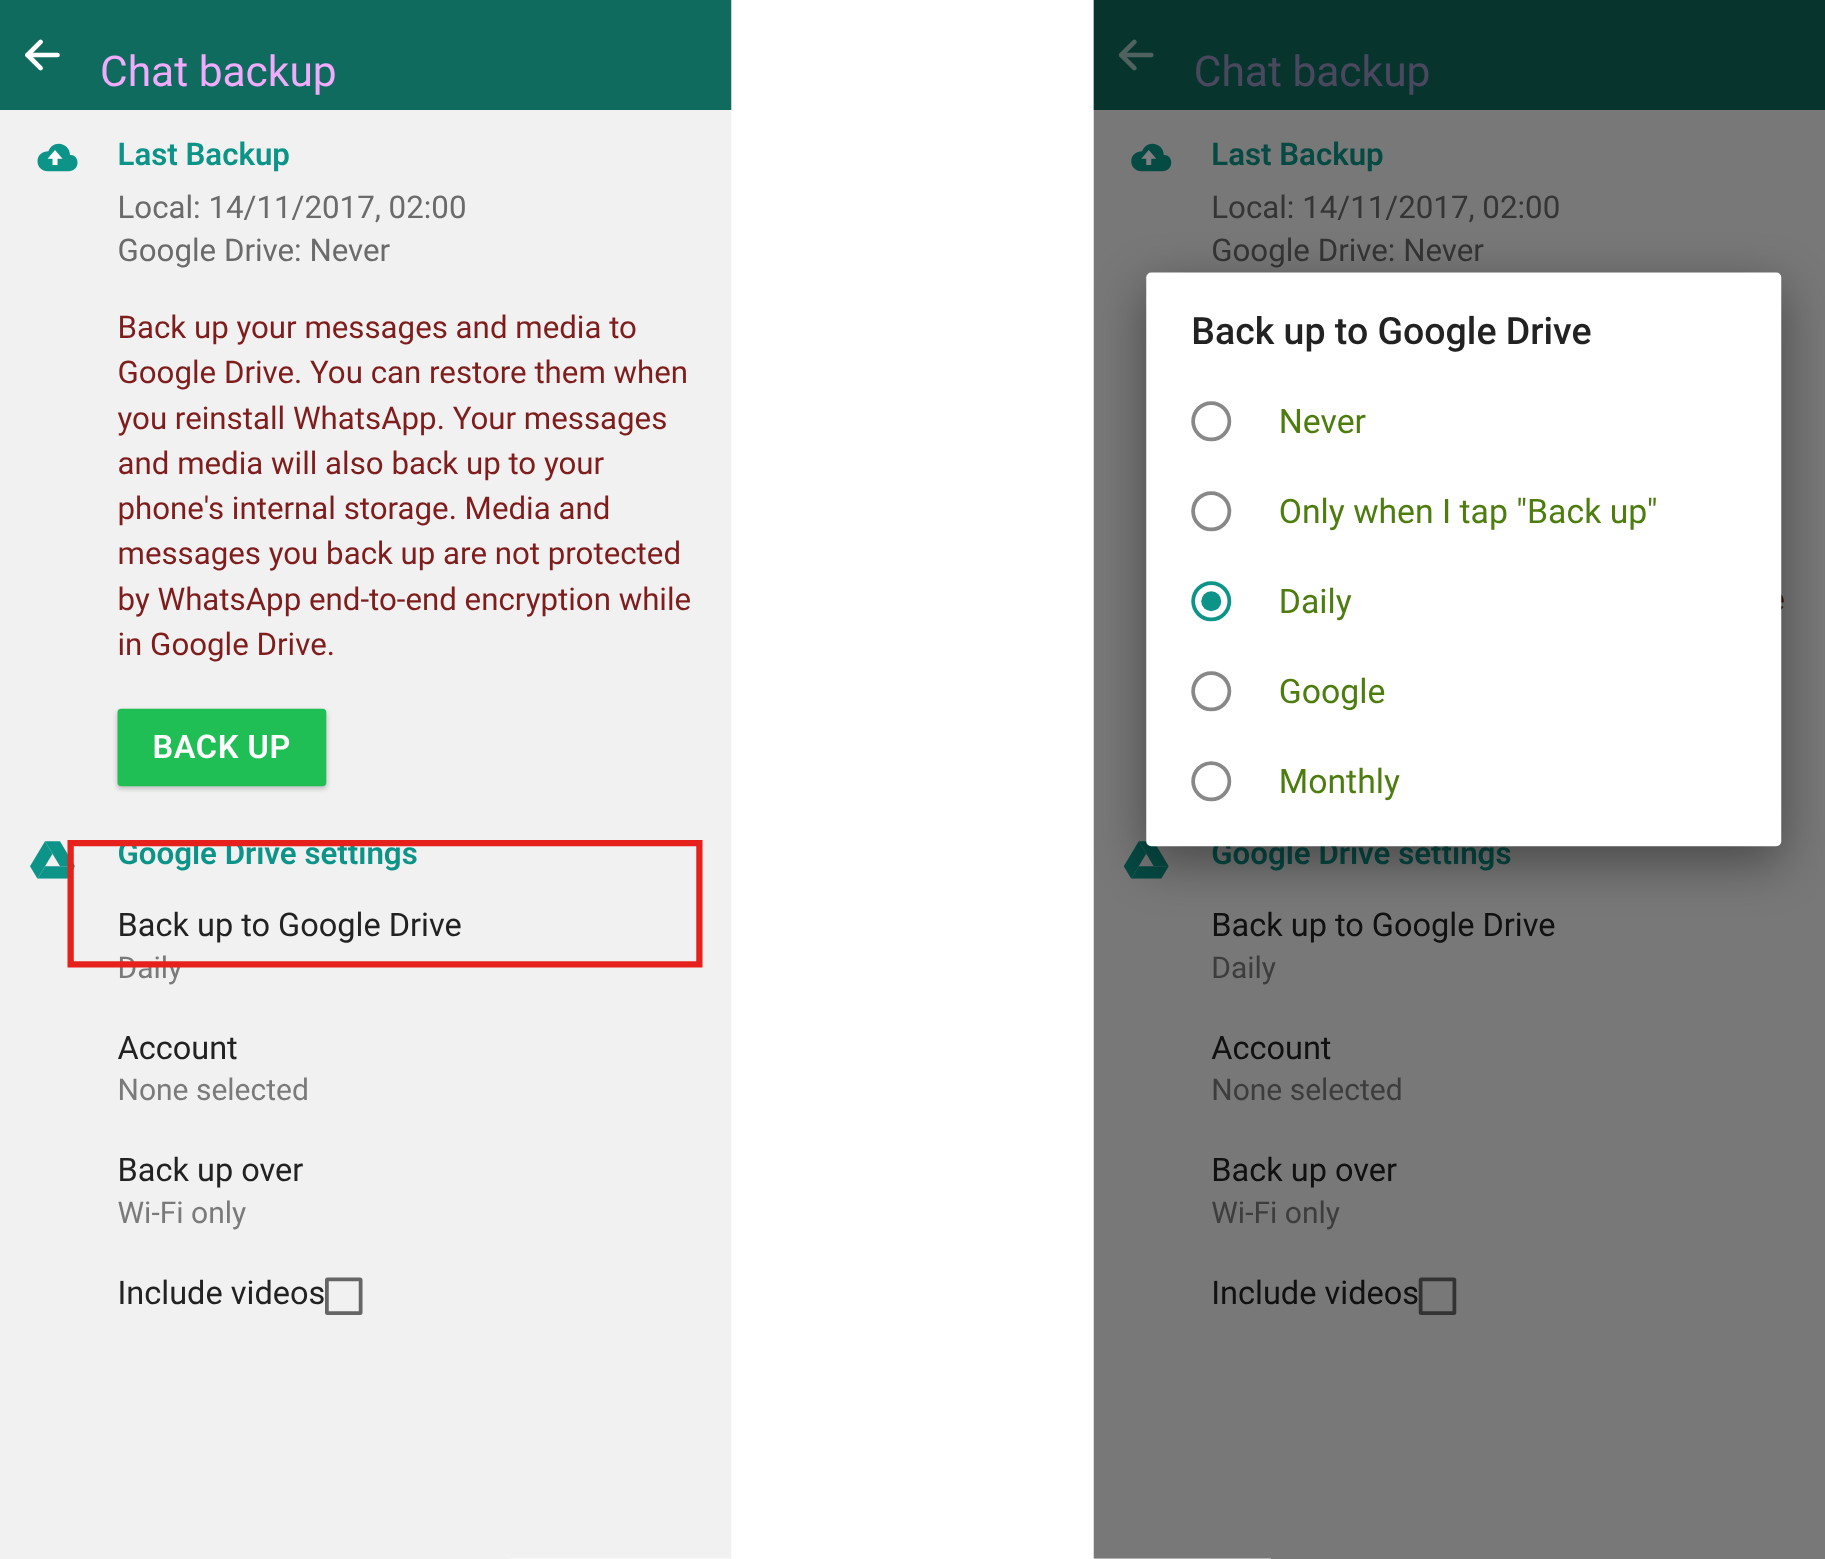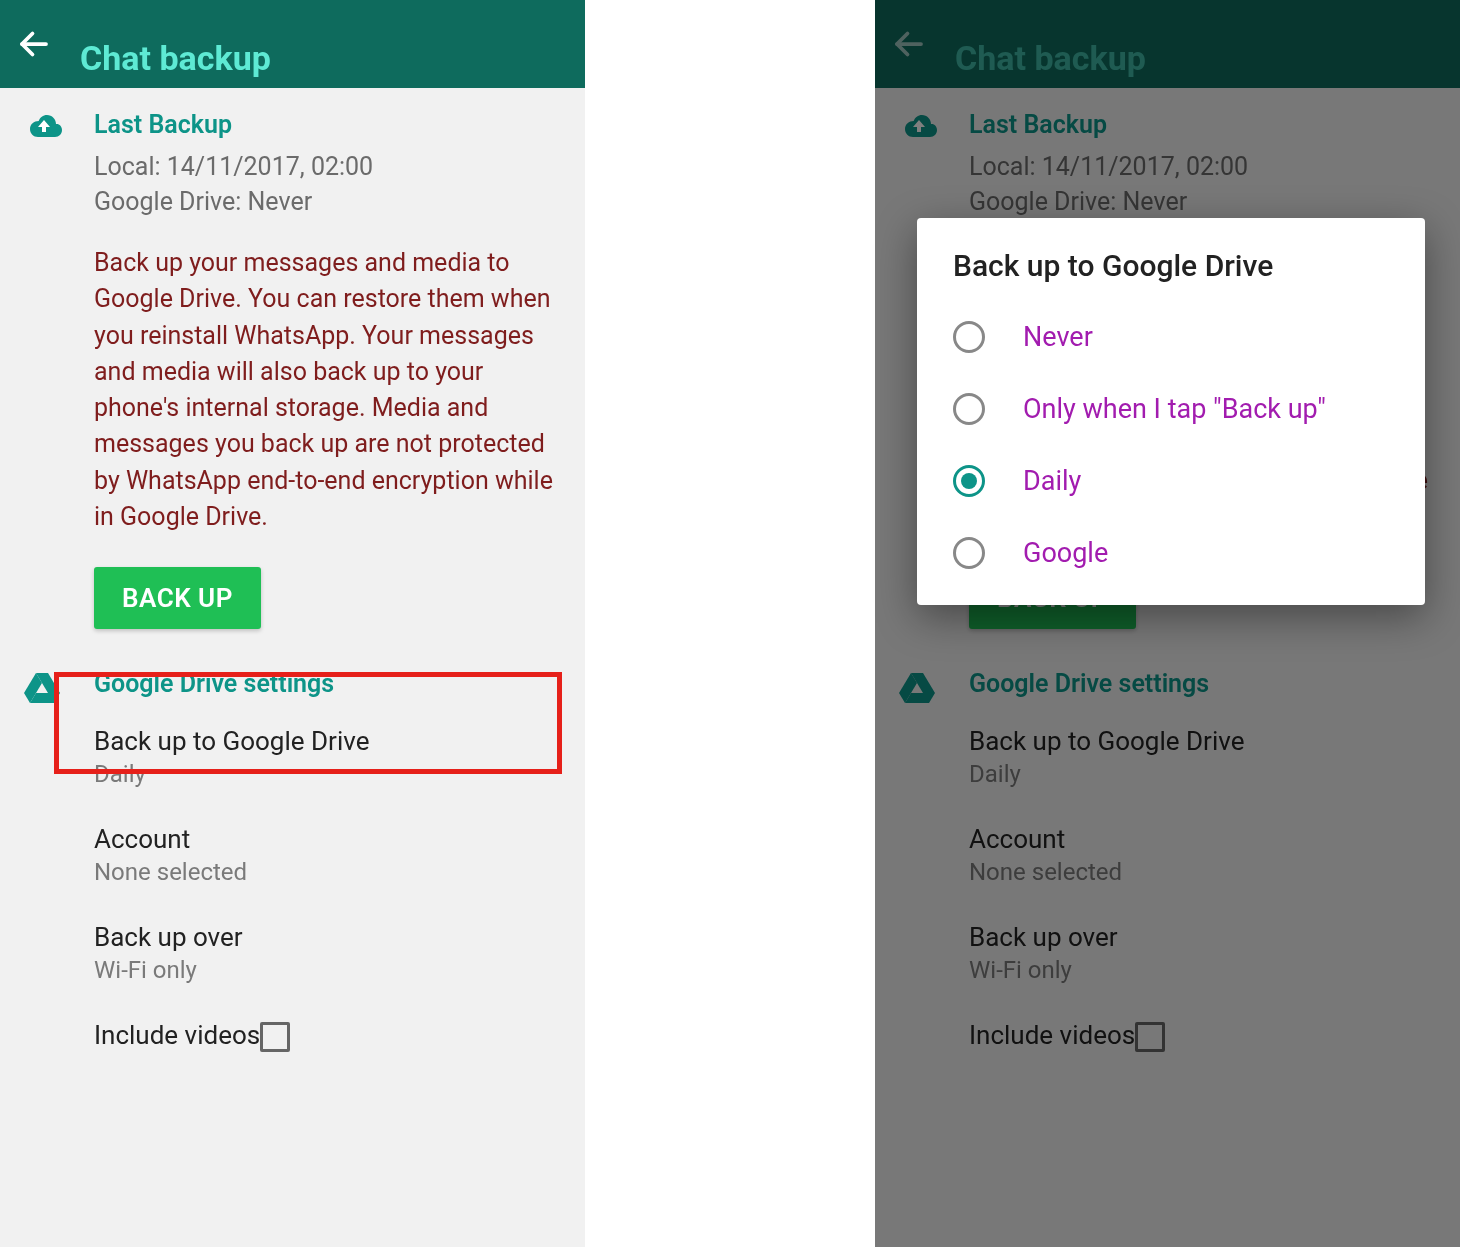--- a/index.html
+++ b/index.html
@@ -25,23 +25,23 @@
     align-items: center;
     padding: 0 16px;
   }
   .appbar .back {
     color: #fff;
     margin-right: 28px;
     display: flex;
     align-items: center;
   }
   .appbar .title {
-    color: #5eead4;
+    color: #f0abfc;
     font-size: 34px;
-    font-weight: 700;
+    font-weight: 400;
     margin-top: 27px;
   }
   .content {
     padding: 22px 24px 0 24px;
   }
   .row {
     display: flex;
     align-items: flex-start;
   }
   .icon-col {
@@ -162,21 +162,21 @@
   }
   .radio.selected::after {
     content: "";
     width: 16px;
     height: 16px;
     background: #0d9488;
     border-radius: 50%;
   }
   .radio-label {
     font-size: 27px;
-    color: #a21caf;
+    color: #4d7c0f;
   }
   .dialog-actions {
     text-align: right;
     padding: 24px 40px 10px 0;
   }
   .cancel-btn {
     color: #0d9488;
     font-size: 25px;
     font-weight: 700;
     letter-spacing: 0.5px;
@@ -330,15 +330,19 @@
           <div class="radio-label">Only when I tap "Back up"</div>
         </div>
         <div class="radio-item">
           <div class="radio selected"></div>
           <div class="radio-label">Daily</div>
         </div>
         <div class="radio-item">
           <div class="radio"></div>
           <div class="radio-label">Google</div>
         </div>
+        <div class="radio-item">
+          <div class="radio"></div>
+          <div class="radio-label">Monthly</div>
+        </div>
       </div>
   </div>
 </div>
 
 </body></html>

